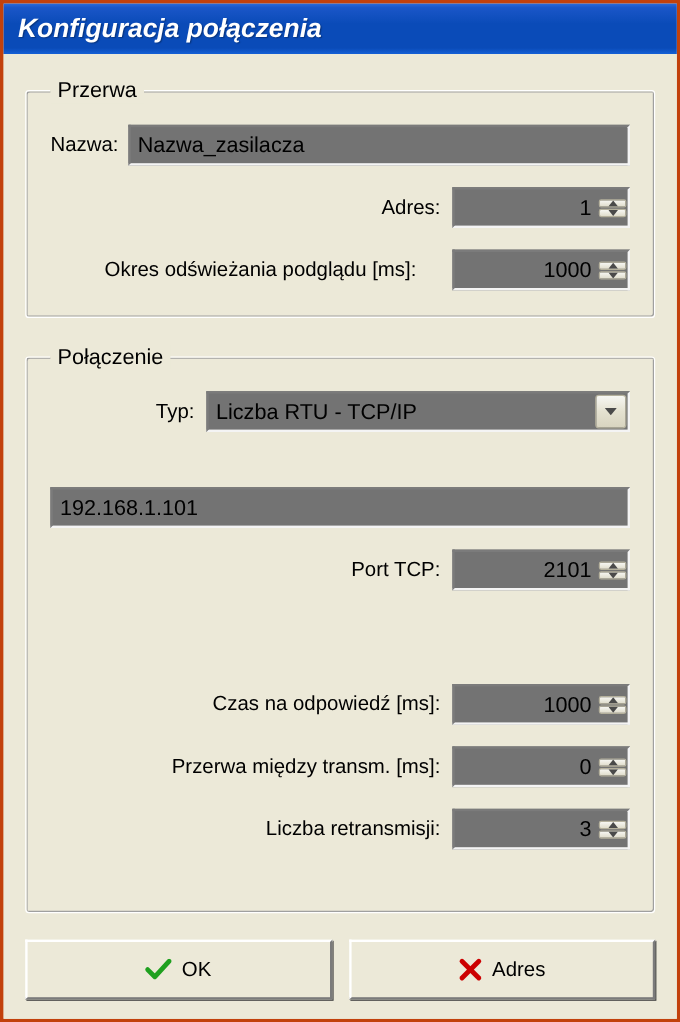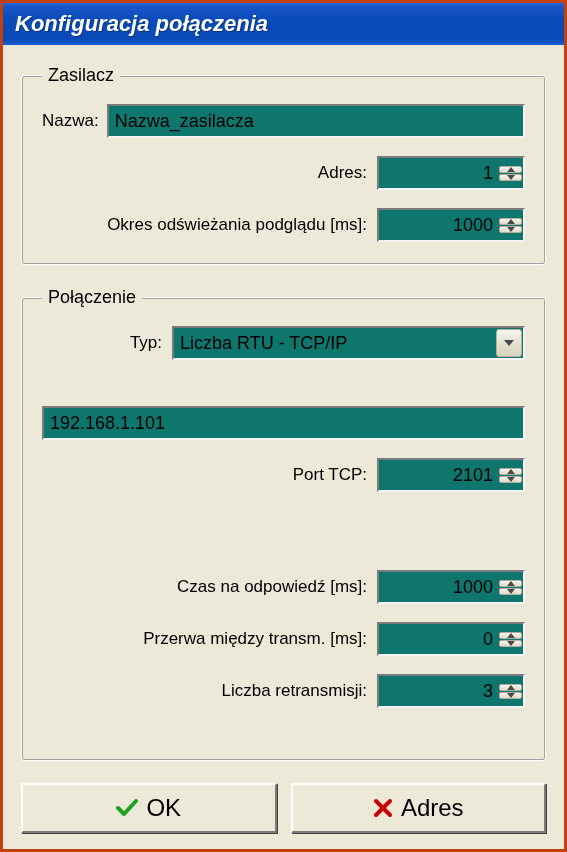--- a/index.html
+++ b/index.html
@@ -66,21 +66,21 @@
     flex: 1;
   }
   .row.nazwa .label { flex: 0 0 auto; text-align: right; padding-right: 8px; }
   .row.nazwa .input-wrap { flex: 1; }
   .row .input-wrap { flex: 0 0 auto; }
   .text-input, .combo, .spin-wrap {
     border-top: 2px solid #7b7b7b;
     border-left: 2px solid #7b7b7b;
     border-bottom: 2px solid #f4f4f4;
     border-right: 2px solid #f4f4f4;
-    background: #0f766e;
+    background: #737373;
     height: 34px;
     display: flex;
     align-items: center;
   }
   .text-input {
     padding: 0 6px;
     font-size: 18px;
     width: 100%;
   }
   .text-input .content {
@@ -149,39 +149,39 @@
     background: #ece9d8;
     border-top: 2px solid #fff;
     border-left: 2px solid #fff;
     border-bottom: 2px solid #7b7b7b;
     border-right: 2px solid #7b7b7b;
     box-shadow: 1px 1px 0 #404040;
     display: flex;
     align-items: center;
     justify-content: center;
     gap: 8px;
-    font-size: 24px;
+    font-size: 17px;
     cursor: pointer;
   }
   .btn .icon { display: inline-flex; }
   .check-icon svg { width: 22px; height: 18px; }
   .x-icon svg { width: 20px; height: 20px; }
 </style>
 </head>
 <body>
 
 <div class="window">
   <div class="titlebar">
     <span>Konfiguracja połączenia</span>
   </div>
 
   <div class="client">
 
     <fieldset class="group1">
-      <legend>Zasilacz</legend>
+      <legend>Przerwa</legend>
 
       <div class="row nazwa">
         <div class="label">Nazwa:</div>
         <div class="input-wrap">
           <div class="text-input">
             <span class="content">Nazwa_zasilacza</span>
           </div>
         </div>
       </div>
 
@@ -199,21 +199,21 @@
               <div class="spin-btn">
                   <svg viewBox="0 0 8 5">
                     <polygon points="0,0 8,0 4,5" fill="#4a4a4a"></polygon>
                   </svg>
                 </div>
             </div>
           </div>
         </div>
       </div>
 
-      <div class="row" style="margin-bottom:0;">
+      <div class="row" style="margin-bottom:0;gap:20px;">
         <div class="label">Okres odświeżania podglądu [ms]:</div>
         <div class="input-wrap">
           <div class="spin-wrap">
             <div class="spin-input">1000</div>
             <div class="spin-btns">
               <div class="spin-btn">
                   <svg viewBox="0 0 8 5">
                     <polygon points="4,0 8,5 0,5" fill="#4a4a4a"></polygon>
                   </svg>
                 </div>

